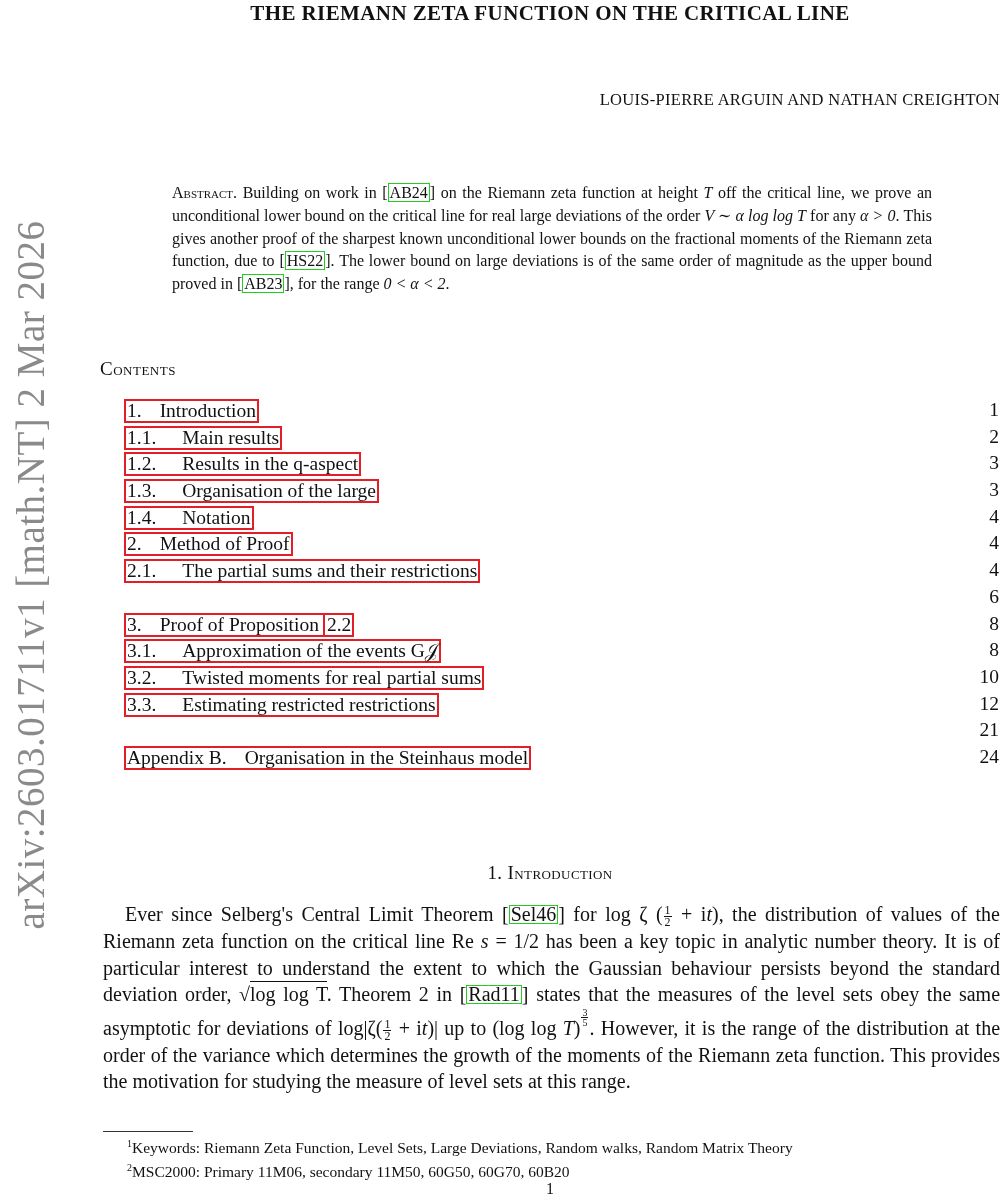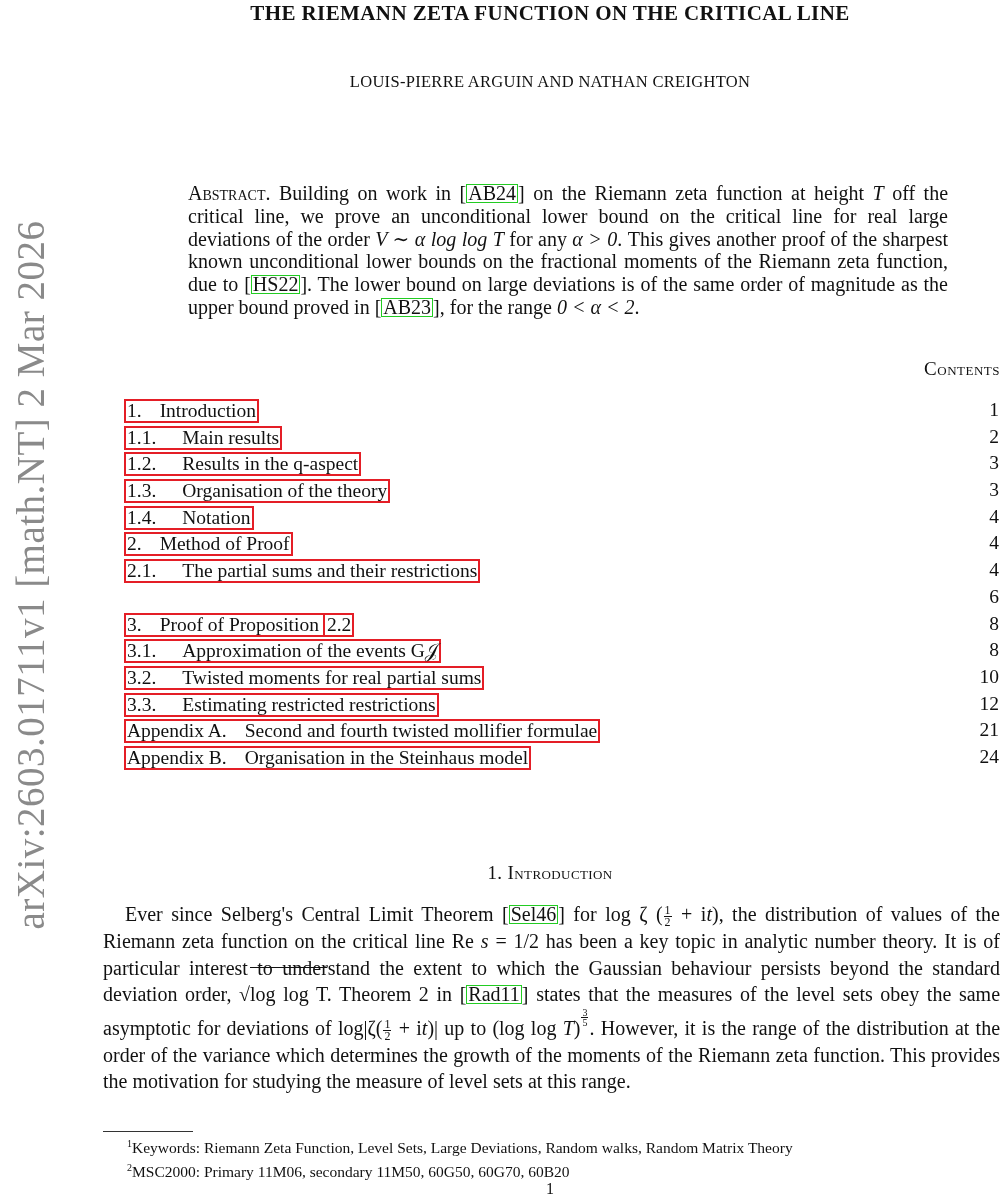--- a/index.html
+++ b/index.html
@@ -44,54 +44,53 @@
     width: 900px;
     text-align: center;
     font-weight: bold;
     font-size: 21px;
     line-height: 26px;
     letter-spacing: 0.4px;
   }
   .authors {
     position: absolute;
     left: 100px;
-    top: 72px;
-    width: 900px;
-    text-align: center;
+    top: 90px;
+    width: 900px;
+    text-align: right;
     font-size: 16.5px;
     letter-spacing: 0.3px;
   }
 
   
   .abstract {
     position: absolute;
     left: 172px;
     top: 182px;
     width: 760px;
-    font-size: 20px;
+    font-size: 16px;
     line-height: 22.8px;
     text-align: justify;
-    margin-left: 16px;
   }
   .smallcaps { font-variant: small-caps; }
   .cite {
     display: inline-block;
     border: 1.5px solid #22cc22;
     padding: 0 1px;
     line-height: 17px;
   }
   .bracket { color: #111; }
 
   
   .contents-heading {
     position: absolute;
     left: 100px;
     top: 358px;
     width: 900px;
-    text-align: right;
+    text-align: left;
     font-variant: small-caps;
     font-size: 19px;
     letter-spacing: 0.5px;
   }
   .toc {
     position: absolute;
     left: 124px;
     top: 398px;
     width: 877px;
   }
@@ -153,21 +152,21 @@
     vertical-align: middle;
     text-align: center;
     font-size: 12px;
     line-height: 11px;
     margin: 0 1px;
   }
   .frac span { display: block; }
   .frac .num { border-bottom: 1px solid #111; padding: 0 1px; }
   .sqrt {
     border-top: 1.5px solid #111;
-    padding-top: 15px;
+    padding-top: 1px;
   }
   .math-i { font-style: italic; }
 
   
   .footnote-rule {
     position: absolute;
     left: 103px;
     top: 1131px;
     width: 90px;
     height: 1px;
@@ -218,21 +217,21 @@
   </div>
   <div class="toc-row">
     <span class="toc-link"><span class="toc-num">1.1.</span><span class="toc-sep sub"></span><span>Main results</span></span>
     <span class="toc-page">2</span>
   </div>
   <div class="toc-row">
     <span class="toc-link"><span class="toc-num">1.2.</span><span class="toc-sep sub"></span><span>Results in the q-aspect</span></span>
     <span class="toc-page">3</span>
   </div>
   <div class="toc-row">
-    <span class="toc-link"><span class="toc-num">1.3.</span><span class="toc-sep sub"></span><span>Organisation of the theory</span></span>
+    <span class="toc-link"><span class="toc-num">1.3.</span><span class="toc-sep sub"></span><span>Organisation of the large</span></span>
     <span class="toc-page">3</span>
   </div>
   <div class="toc-row">
     <span class="toc-link"><span class="toc-num">1.4.</span><span class="toc-sep sub"></span><span>Notation</span></span>
     <span class="toc-page">4</span>
   </div>
   <div class="toc-row">
     <span class="toc-link"><span class="toc-num">2.</span><span class="toc-sep"></span><span>Method of Proof</span></span>
     <span class="toc-page">4</span>
   </div>
@@ -253,21 +252,20 @@
   </div>
   <div class="toc-row">
     <span class="toc-link"><span class="toc-num">3.2.</span><span class="toc-sep sub"></span><span>Twisted moments for real partial sums</span></span>
     <span class="toc-page">10</span>
   </div>
   <div class="toc-row">
     <span class="toc-link"><span class="toc-num">3.3.</span><span class="toc-sep sub"></span><span>Estimating restricted restrictions</span></span>
     <span class="toc-page">12</span>
   </div>
   <div class="toc-row">
-    <span class="toc-link"><span class="toc-num">Appendix A.</span><span class="toc-sep"></span><span>Second and fourth twisted mollifier formulae</span></span>
     <span class="toc-page">21</span>
   </div>
   <div class="toc-row">
     <span class="toc-link"><span class="toc-num">Appendix B.</span><span class="toc-sep"></span><span>Organisation in the Steinhaus model</span></span>
     <span class="toc-page">24</span>
   </div>
 </div>
 
 <div class="section-heading">
   <span>1.</span>

